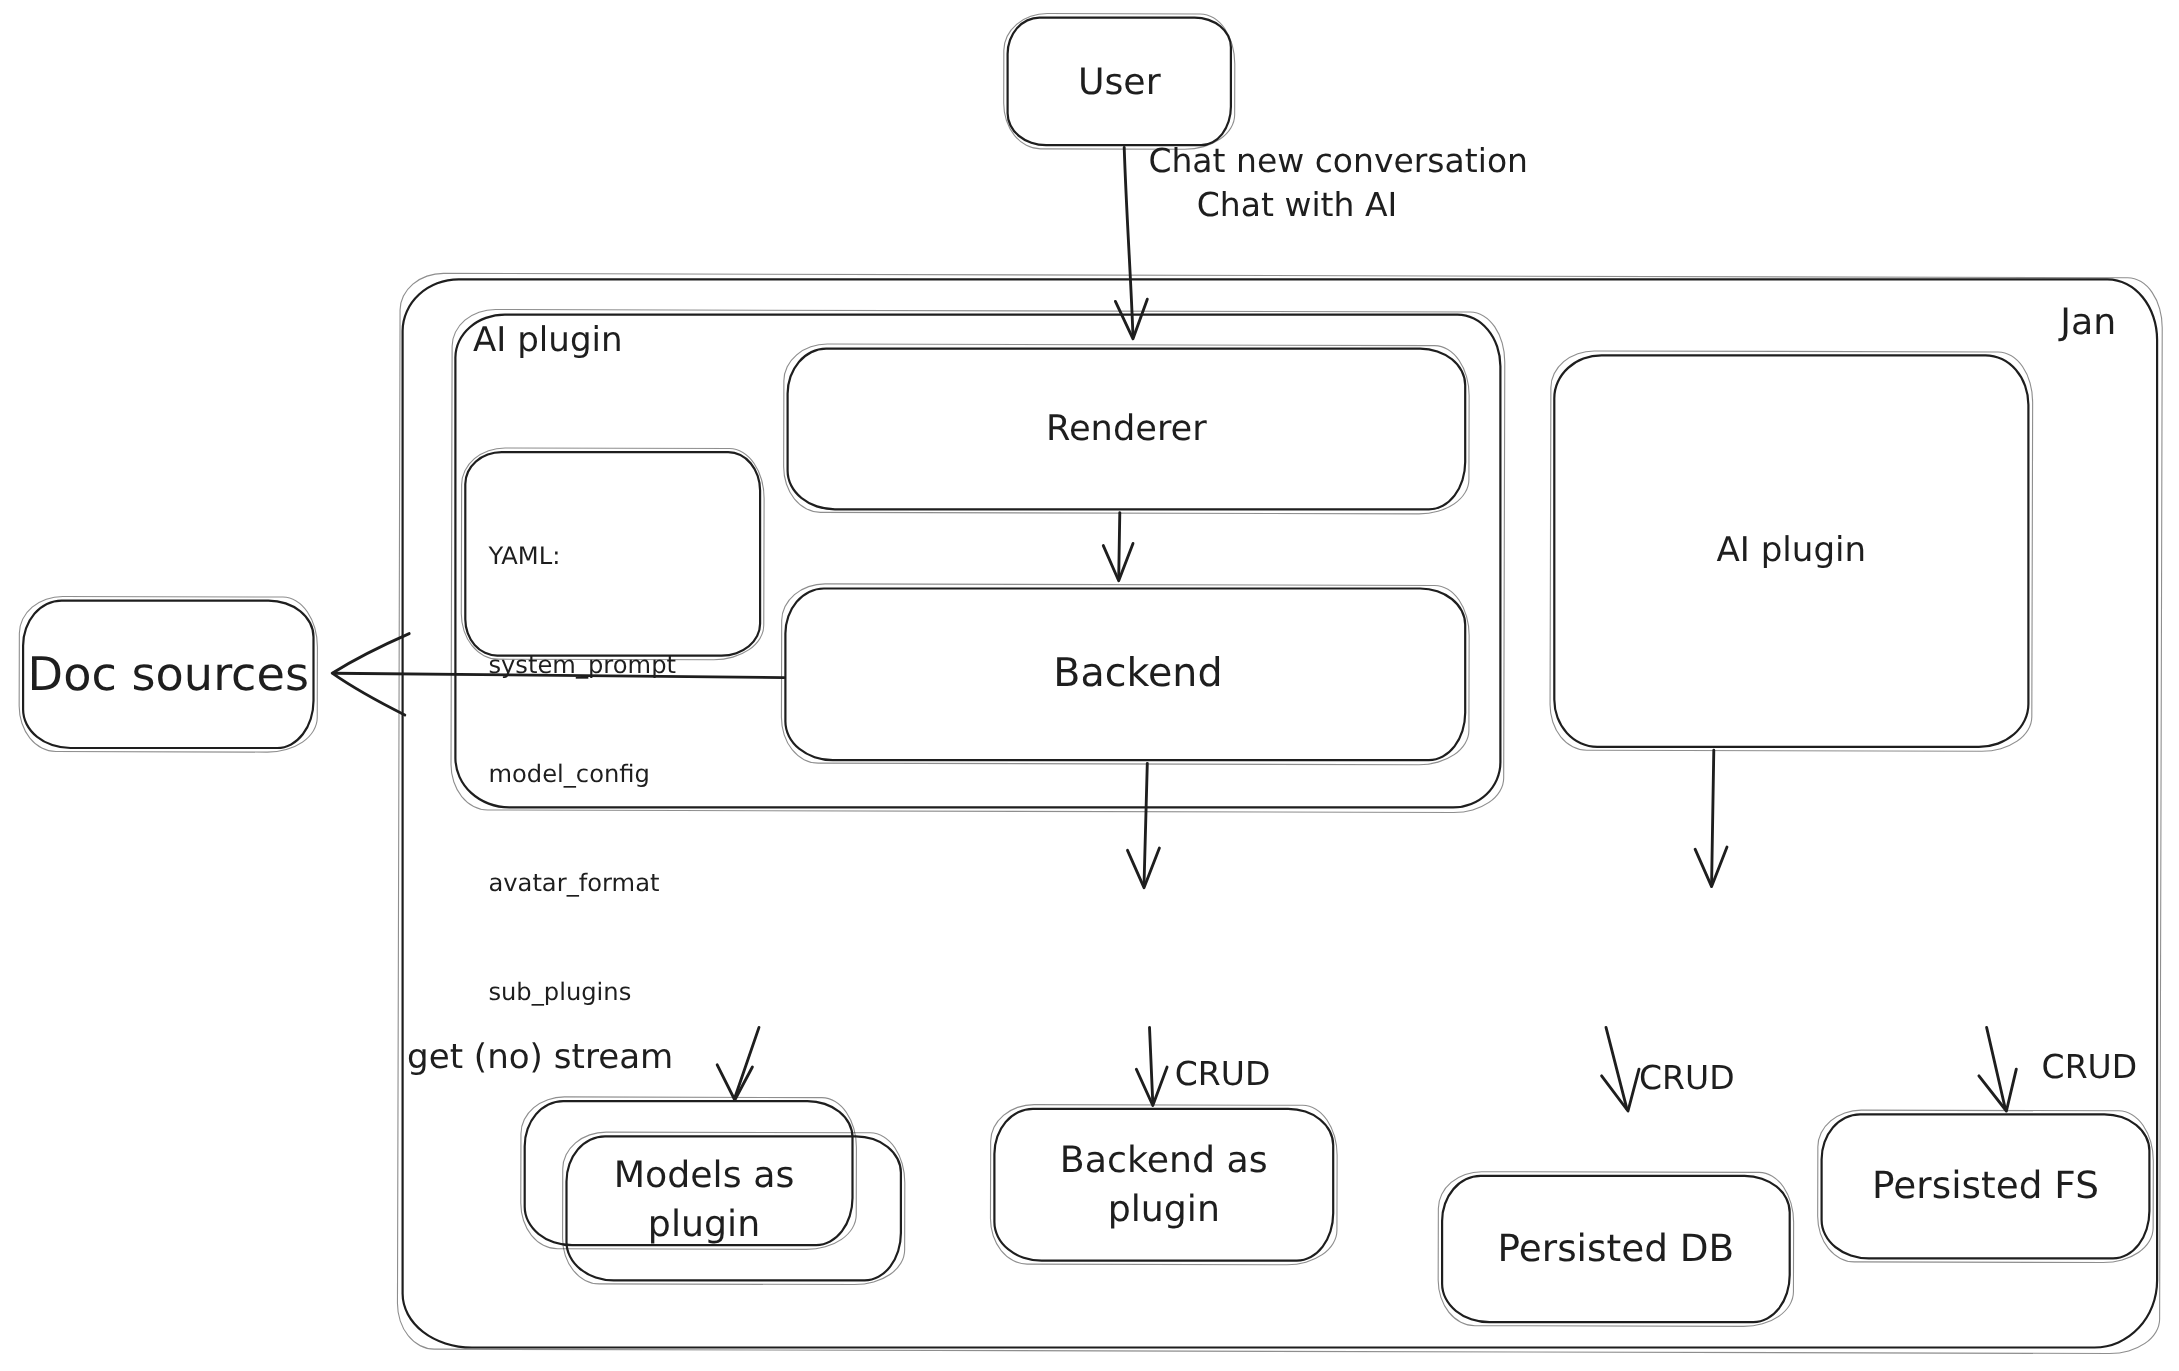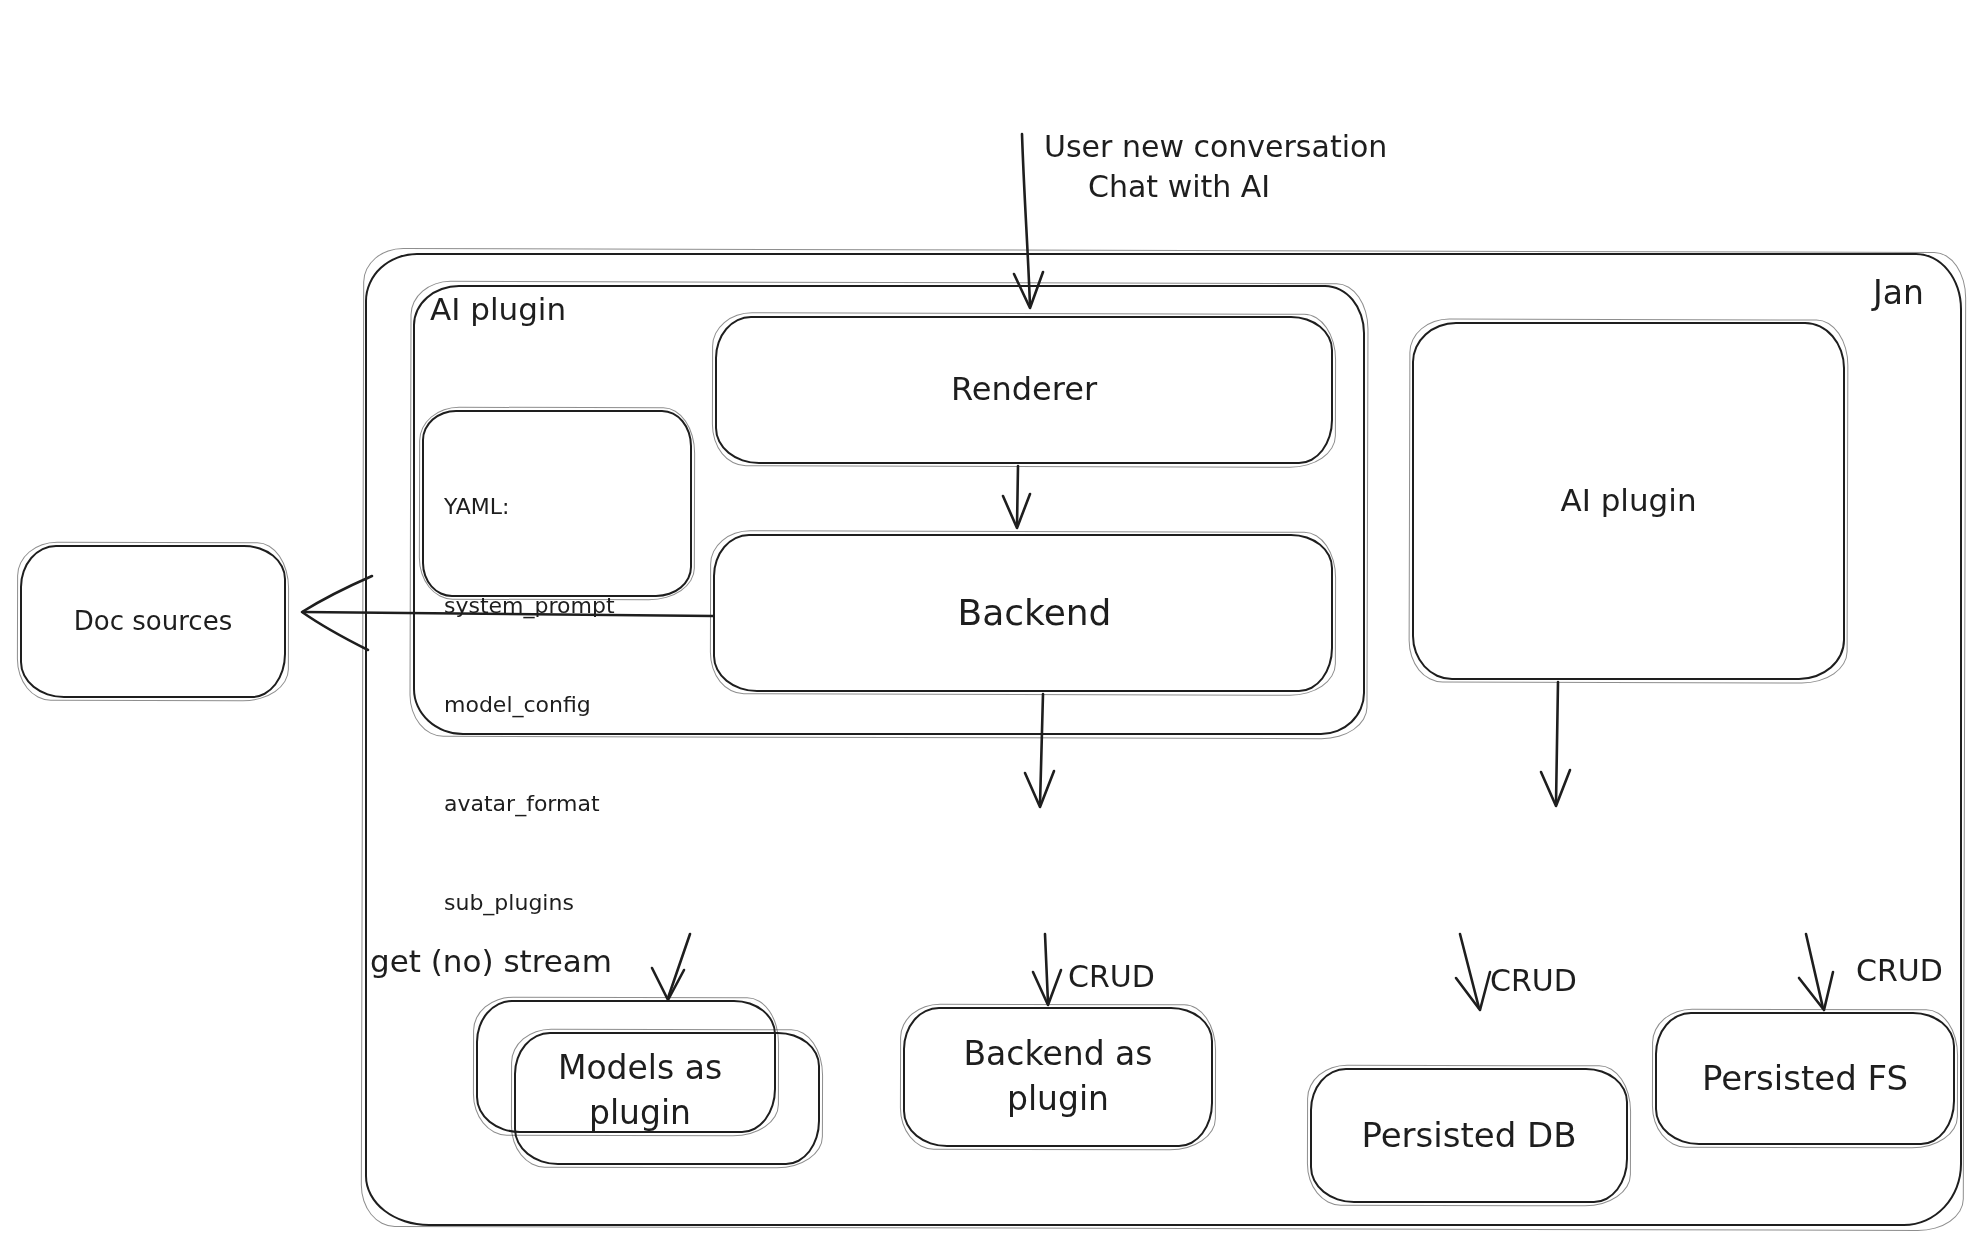--- a/index.html
+++ b/index.html
@@ -58,22 +58,25 @@
 <body>
 
 <div class="canvas">
 
   <div class="box" style="left:365px;top:253px;width:1597px;height:973px;border-radius:52px 46px 58px 64px / 48px 56px 62px 50px;"></div>
   <div class="lbl" style="left:1873px;top:272px;font-size:33px;text-align:center;">Jan</div>
 
   <div class="box" style="left:413px;top:285px;width:952px;height:450px;border-radius:46px 40px 44px 50px / 40px 48px 42px 46px;"></div>
   <div class="lbl" style="left:430px;top:290px;font-size:31px;">AI plugin</div>
 
+  <div class="box center-lbl" style="left:915px;top:15px;width:205px;height:118px;font-size:33px;border-radius:30px 34px 28px 36px / 34px 28px 36px 30px;">
+    <span>User</span>
+  </div>
 
-  <div class="lbl" style="left:1044px;top:128px;font-size:30px;">User new conversation</div>
+  <div class="lbl" style="left:1044px;top:128px;font-size:30px;">Chat new conversation</div>
   <div class="lbl" style="left:1088px;top:168px;font-size:30px;">Chat with AI</div>
 
   <div class="box center-lbl" style="left:715px;top:316px;width:618px;height:148px;font-size:32px;">
     <span>Renderer</span>
   </div>
 
   <div class="box center-lbl" style="left:713px;top:534px;width:620px;height:158px;font-size:36px;padding-left:23px;">
     <span>Backend</span>
   </div>
 
@@ -84,21 +87,21 @@
       <div>model_config</div>
       <div>avatar_format</div>
       <div>sub_plugins</div>
     </div>
   </div>
 
   <div class="box center-lbl" style="left:1412px;top:322px;width:433px;height:358px;font-size:31px;border-radius:44px 40px 46px 40px / 40px 46px 40px 44px;">
     <span>AI plugin</span>
   </div>
 
-  <div class="box center-lbl" style="left:20px;top:545px;width:266px;height:153px;font-size:26px;">
+  <div class="box center-lbl" style="left:20px;top:545px;width:266px;height:136px;font-size:42px;">
     <span>Doc sources</span>
   </div>
 
 
   <div class="lbl" style="left:370px;top:942px;font-size:31px;">get (no) stream</div>
   <div class="lbl" style="left:1068px;top:958px;font-size:30px;">CRUD</div>
   <div class="lbl" style="left:1490px;top:962px;font-size:30px;">CRUD</div>
   <div class="lbl" style="left:1856px;top:952px;font-size:30px;">CRUD</div>
 
   <div class="box" style="left:476px;top:1000px;width:300px;height:133px;"></div>

